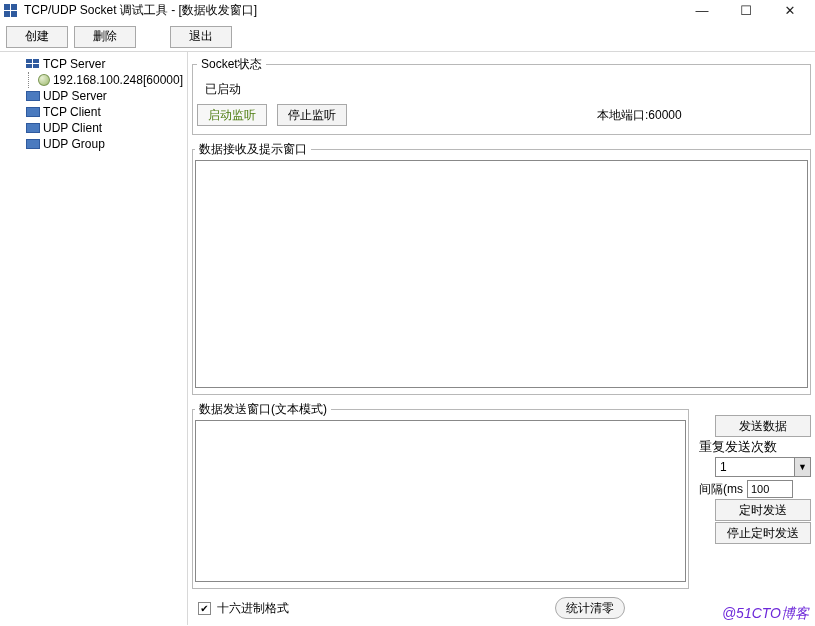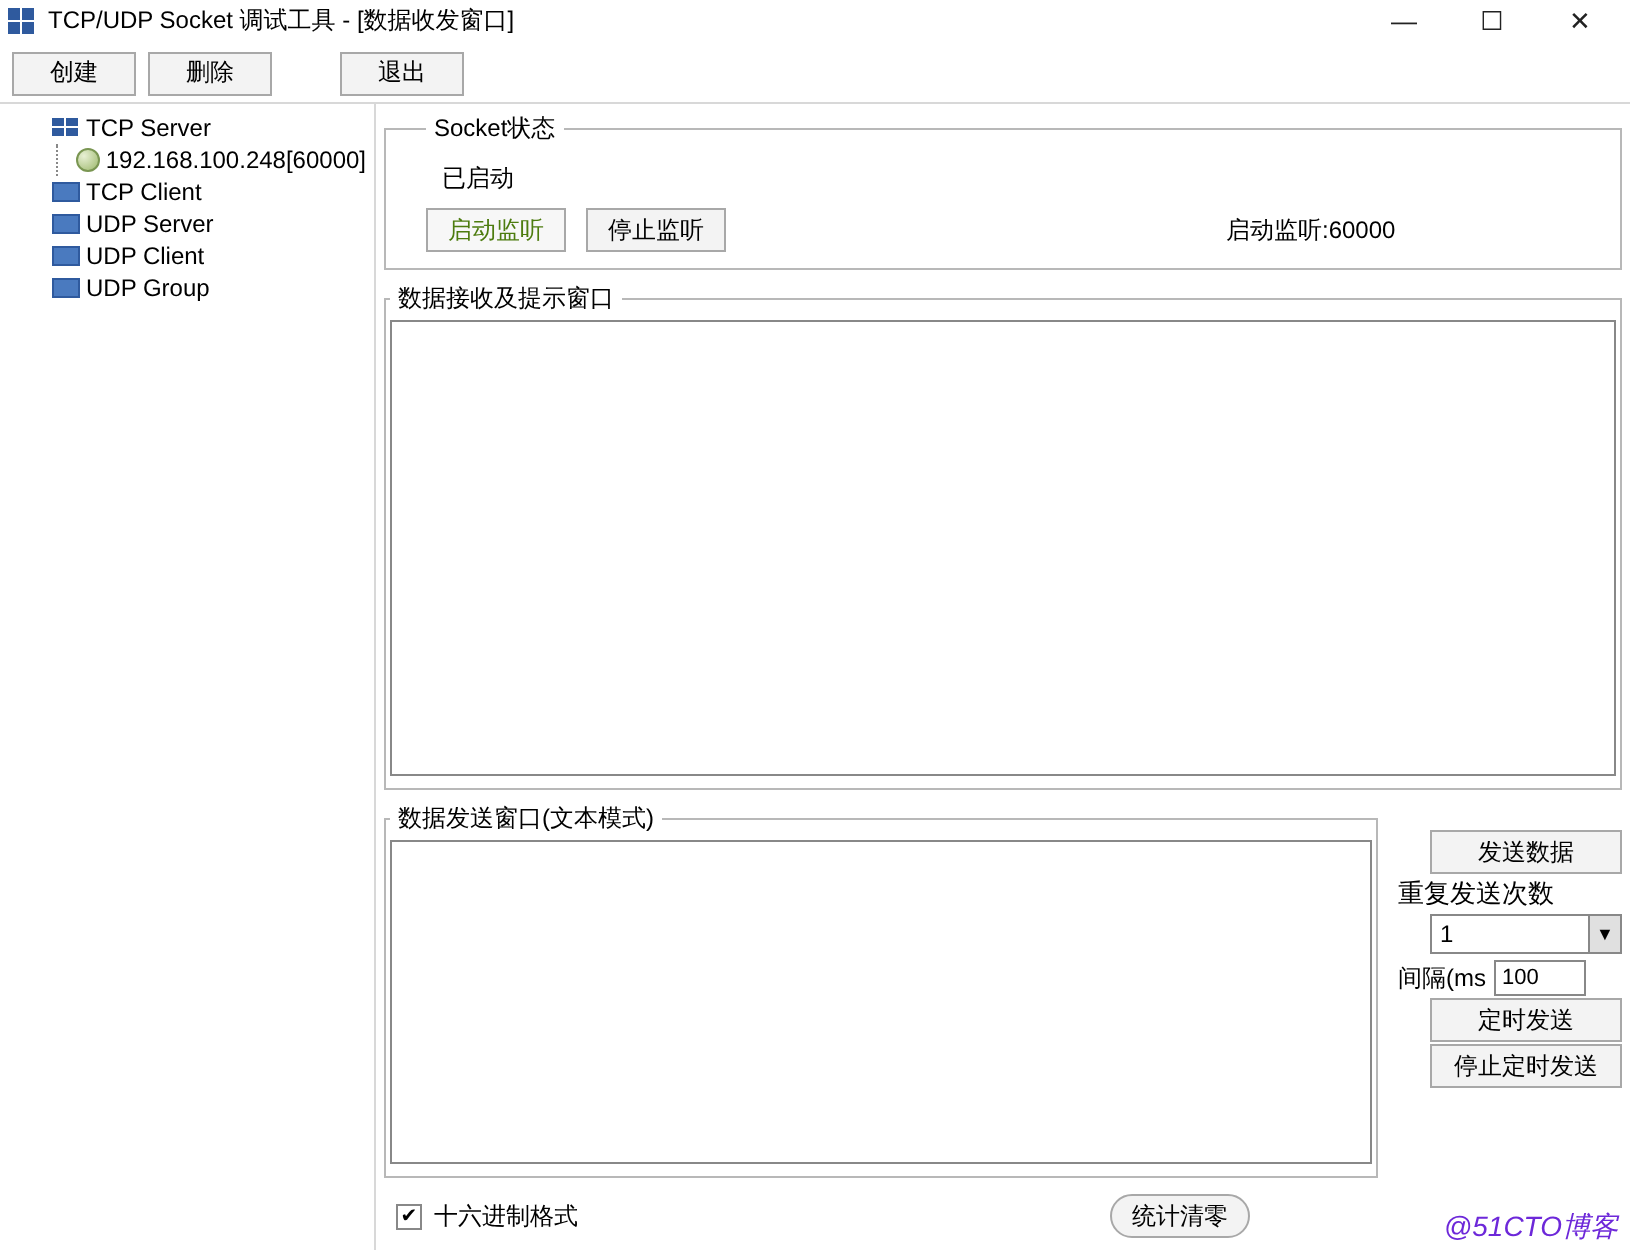--- a/index.html
+++ b/index.html
@@ -82,21 +82,21 @@
     .client-icon { background:#4a7abf; border:1px solid #2f5a9e; height:10px; }
     .node-icon {
       width:12px; height:12px; border-radius:50%;
       background: radial-gradient(circle at 30% 30%, #e8f0d4, #9cb86c);
       border:1px solid #7a9652;
     }
     .content { flex:1; padding: 4px 4px 0 4px; position:relative; }
     fieldset {
       border: 1px solid #b8b8b8;
       margin-bottom: 6px;
-      padding: 8px 20px;
+      padding: 8px 4px;
       position: relative;
     }
     legend { padding: 0 4px; font-size:12px; }
     .status-body { display:flex; flex-direction:column; gap:6px; }
     .status-row { display:flex; align-items:center; gap:10px; }
     .port-label { margin-left: 240px; }
     .fieldset-rx { height: 254px; padding:2px; }
     .fieldset-rx .inner { width:100%; height: 228px; border:1px solid #888; background:#fff; }
     .tx-row { display:flex; gap:6px; }
     .fieldset-tx { flex:1; height: 188px; padding:2px; }
@@ -160,45 +160,45 @@
           <span></span>
         </span>
       <span>TCP Server</span>
     </div>
     <div class="tree-item child">
       <span class="tree-icon node-icon"></span>
       <span>192.168.100.248[60000]</span>
     </div>
     <div class="tree-item">
       <span class="tree-icon client-icon"></span>
+      <span>UDP Server</span>
+    </div>
+    <div class="tree-item">
+      <span class="tree-icon client-icon"></span>
       <span>TCP Client</span>
-    </div>
-    <div class="tree-item">
-      <span class="tree-icon client-icon"></span>
-      <span>UDP Server</span>
     </div>
     <div class="tree-item">
       <span class="tree-icon client-icon"></span>
       <span>UDP Client</span>
     </div>
     <div class="tree-item">
       <span class="tree-icon client-icon"></span>
       <span>UDP Group</span>
     </div>
   </div>
 
   <div class="content">
     <fieldset>
       <legend>Socket状态</legend>
       <div class="status-body">
         <div style="padding-left:8px;">已启动</div>
         <div class="status-row">
           <button class="btn" disabled="">启动监听</button>
           <button class="btn">停止监听</button>
-          <span class="port-label">启动监听:60000</span>
+          <span class="port-label">本地端口:60000</span>
         </div>
       </div>
     </fieldset>
 
     <fieldset class="fieldset-rx">
       <legend>数据接收及提示窗口</legend>
       <div class="inner"></div>
     </fieldset>
 
     <div class="tx-row">

